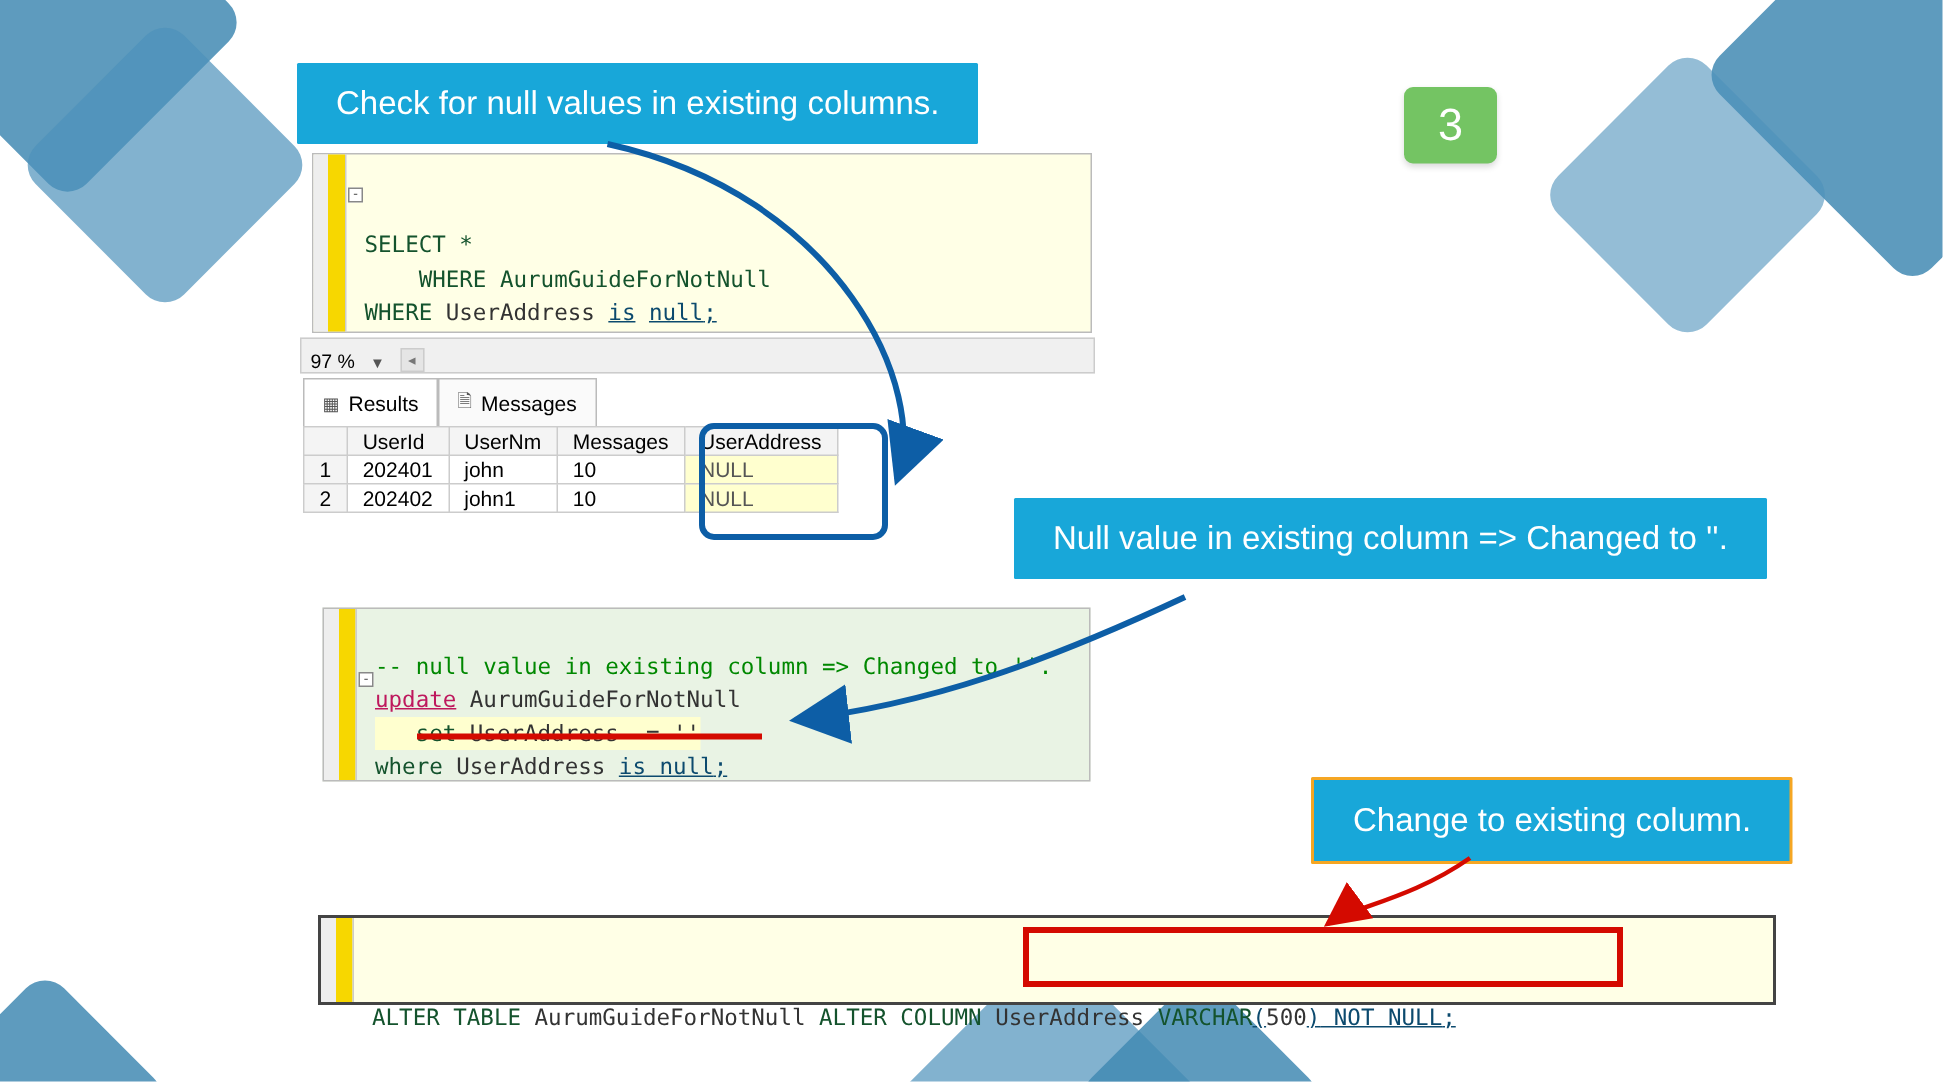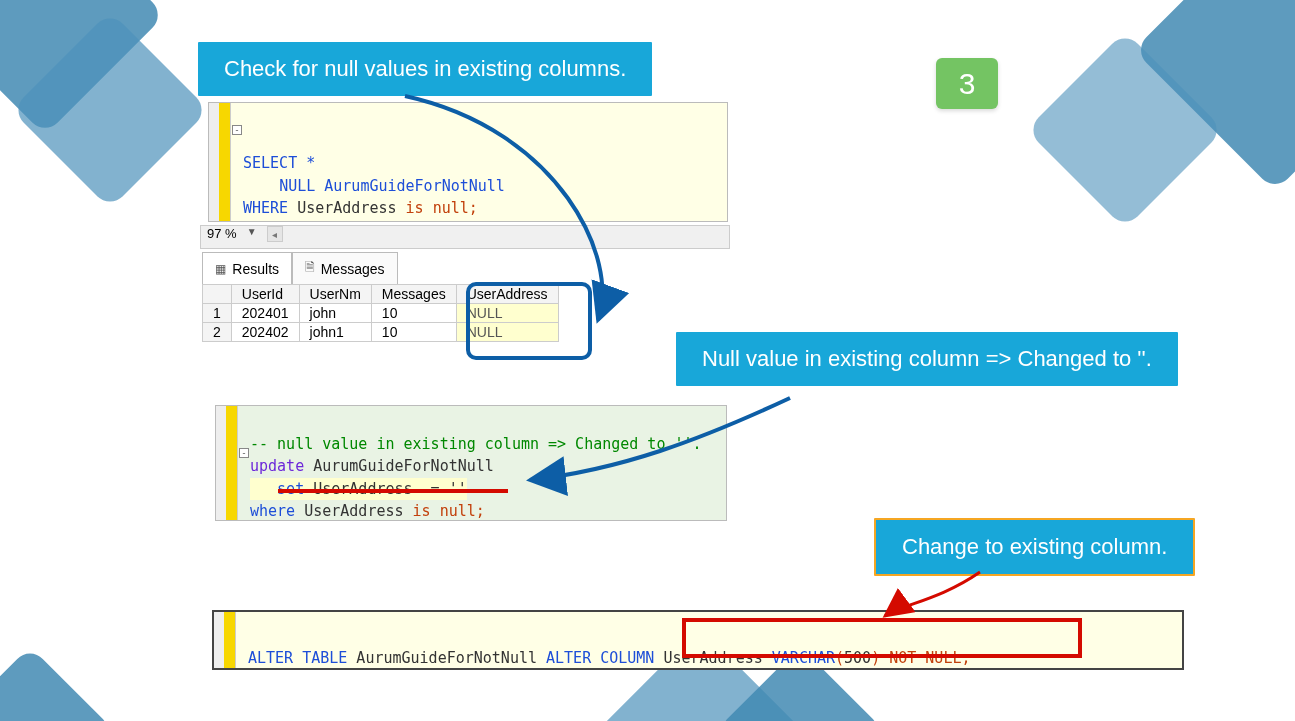--- a/index.html
+++ b/index.html
@@ -77,37 +77,37 @@
     position: absolute;
     left: 23px;
     width: 10px; height: 10px;
     border: 1px solid #888;
     font-size: 9px; line-height: 8px;
     text-align: center;
     color: #555;
     background: #fff;
   }
 
-  .kw-blue { color: #1d4ed8; }
-  .kw-magenta { color: #6d28d9; }
-  .kw-gray { color: #c2410c; }
+  .kw-blue { color: #14532d; }
+  .kw-magenta { color: #be185d; text-decoration: underline; }
+  .kw-gray { color: #0c4a6e; text-decoration: underline; }
   .kw-green { color: #008800; }
 
   .code-statement { display: inline; }
 
   
   #panel1 { top: 102px; left: 208px; width: 520px; height: 120px; }
 
   
   .zoom-bar {
     position: absolute;
     top: 225px; left: 200px; width: 530px; height: 24px;
     background: #f0f0f0;
     border: 1px solid #ccc;
-    display: flex; align-items: flex-start;
+    display: flex; align-items: flex-end;
     font-size: 13px;
     padding-left: 6px;
     gap: 4px;
   }
   .zoom-bar .dropdown-arrow { font-size: 10px; color: #555; padding: 0 6px; }
   .zoom-bar .scroll-left { width: 16px; height: 16px; background: #e5e5e5; display:flex; align-items:center; justify-content:center; font-size:10px; color:#777; border:1px solid #ccc;}
 
   
   .tabs {
     position: absolute;
@@ -196,21 +196,21 @@
 <div class="callout" style="top:42px; left:198px;">Check for null values in existing columns.</div>
 <div class="callout" style="top:332px; left:676px;">Null value in existing column =&gt; Changed to ''.</div>
 <div class="callout orange-border" style="top:518px; left:874px;">Change to existing column.</div>
 
 <div id="panel1" class="sql-panel">
   <div class="gutter"></div>
   <div class="collapse-marker" style="top:22px;">-</div>
   <div class="code">
 <span class="code-statement"> </span>
 <span class="kw-blue">SELECT *</span>
-    <span class="kw-blue">NULL AurumGuideForNotNull</span>
+    <span class="kw-blue">WHERE AurumGuideForNotNull</span>
 <span><span class="kw-blue">WHERE</span> UserAddress <span class="kw-gray">is</span> <span class="kw-gray">null</span><span class="kw-gray">;</span></span>
   </div>
 </div>
 
 <div class="zoom-bar">
   <span>97 %</span>
   <span class="dropdown-arrow">▼</span>
   <span class="scroll-left">◂</span>
 </div>
 
@@ -261,21 +261,21 @@
 <span class="kw-green">-- null value in existing column =&gt; Changed to ''.</span>
 <span><span class="kw-magenta">update</span><span> AurumGuideForNotNull</span></span>
 <span class="code-highlight">   <span class="kw-blue">set</span><span> UserAddress  = ''</span></span>
 <span><span class="kw-blue">where</span><span> UserAddress </span><span class="kw-gray">is</span><span class="kw-gray"> null</span><span class="kw-gray">;</span></span>
   </div>
 </div>
 <div class="red-underline"></div>
 
 <div id="panel3" class="sql-panel">
   <div class="gutter"></div>
-  <div class="code" style="padding-top:12px;">
+  <div class="code" style="padding-top:32px;">
 <span><span class="kw-blue">ALTER</span><span class="kw-blue"> TABLE</span><span> AurumGuideForNotNull </span><span class="kw-blue">ALTER</span><span class="kw-blue"> COLUMN</span><span> UserAddress </span><span class="kw-blue">VARCHAR</span><span class="kw-gray">(</span><span>500</span><span class="kw-gray">)</span><span class="kw-gray"> NOT NULL</span><span class="kw-gray">;</span></span>
   </div>
 </div>
 <div class="red-box-alter"></div>
 
 <svg class="arrows">
   <defs>
     <marker id="arrBlue" markerWidth="12" markerHeight="12" refX="9" refY="5" orient="auto">
       <path d="M0,0 L10,5 L0,10 Z" fill="#0d5ea6"></path>
     </marker>

